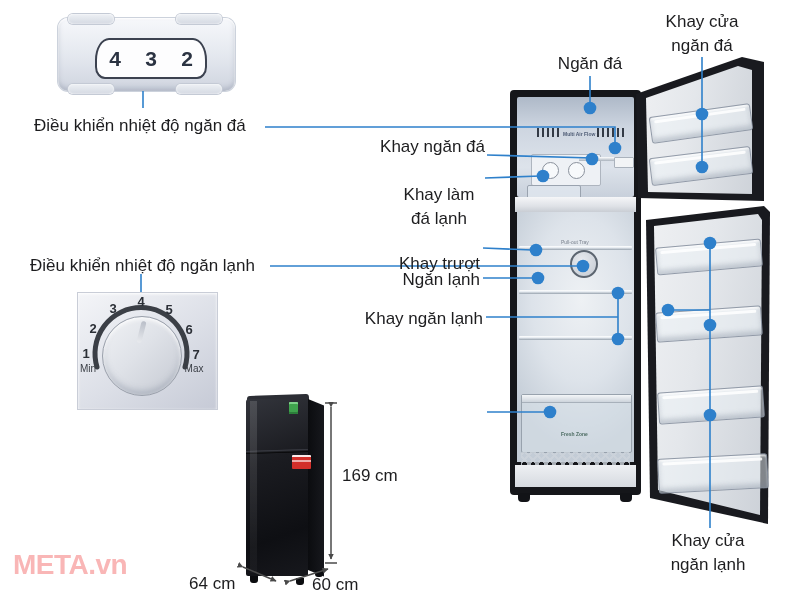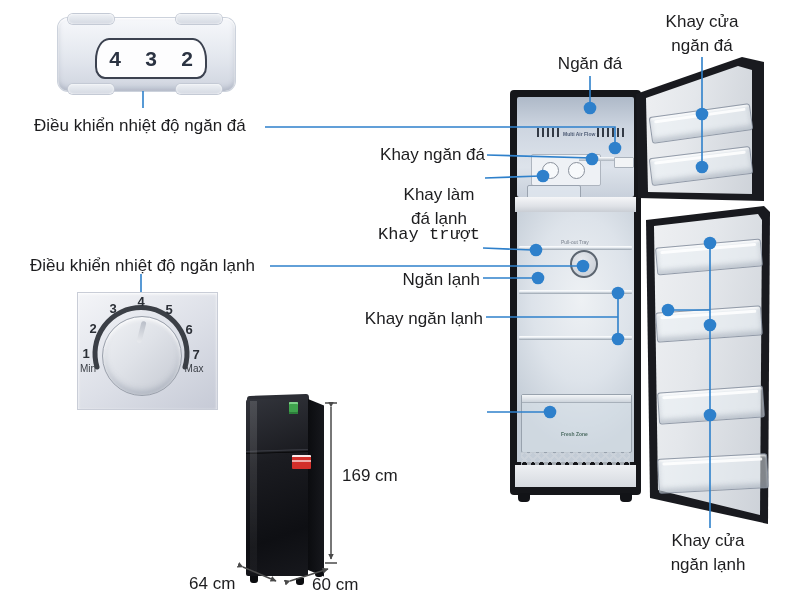--- a/index.html
+++ b/index.html
@@ -251,34 +251,35 @@
   <div class="callout" style="left:34px;top:114px;">Điều khiển nhiệt độ ngăn đá</div>
   <div class="callout" style="left:30px;top:254px;">Điều khiển nhiệt độ ngăn lạnh</div>
 
   <div class="callout center" style="left:552px;top:52px;width:76px;">Ngăn đá</div>
 
   <div class="callout center" style="left:652px;top:10px;width:100px;">
     <span>Khay cửa</span><br>
     <span>ngăn đá</span>
   </div>
 
-  <div class="callout right" style="right:315px;top:143px;">Khay ngăn đá</div>
+  <div class="callout right" style="right:315px;top:135px;">Khay ngăn đá</div>
 
   <div class="callout center" style="right:315px;top:167px;width:92px;left:auto;margin-top:16px;">
     <span>Khay làm</span><br>
     <span>đá lạnh</span>
   </div>
 
-  <div class="callout right" style="right:320px;top:223px;font-family:Liberation Mono, monospace;">Khay trượt</div>
+  <div class="callout right" style="right:320px;top:252px;">Khay trượt</div>
   <div class="callout right" style="right:320px;top:268px;">Ngăn lạnh</div>
   <div class="callout right" style="right:317px;top:307px;">Khay ngăn lạnh</div>
 
   <div class="callout center" style="left:653px;top:529px;width:110px;">
     <span>Khay cửa</span><br>
     <span>ngăn lạnh</span>
   </div>
 
   <div class="dimtext" style="left:342px;top:466px;">169 cm</div>
   <div class="dimtext" style="left:189px;top:574px;">64 cm</div>
   <div class="dimtext" style="left:312px;top:575px;">60 cm</div>
 
+  <div class="watermark">META.vn</div>
 
 </div>
 
 </body></html>

